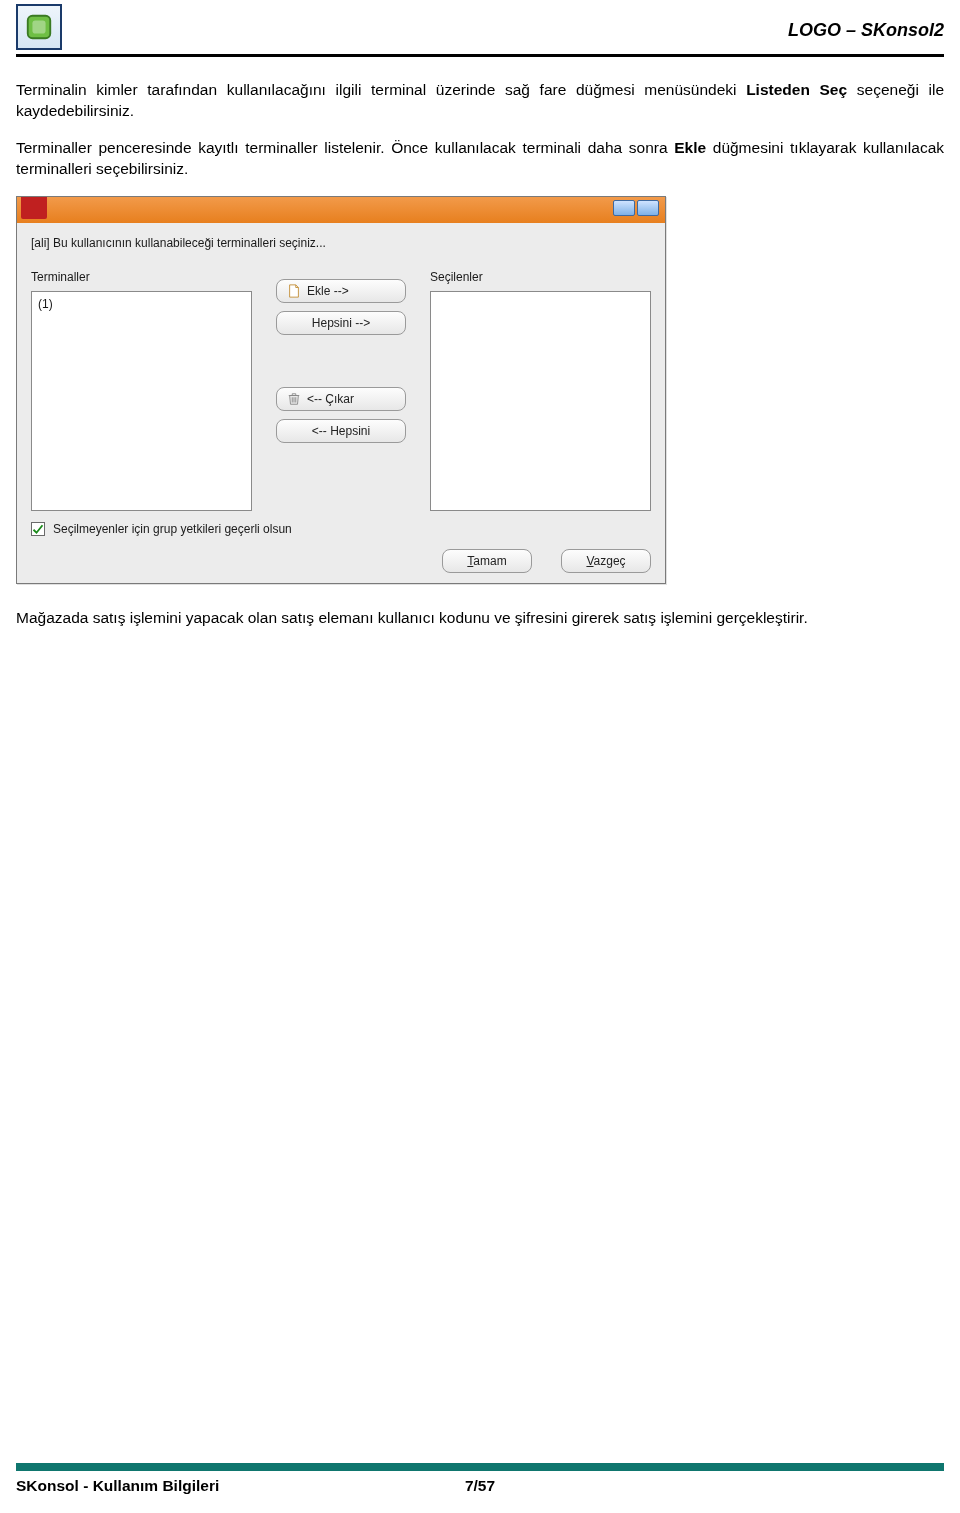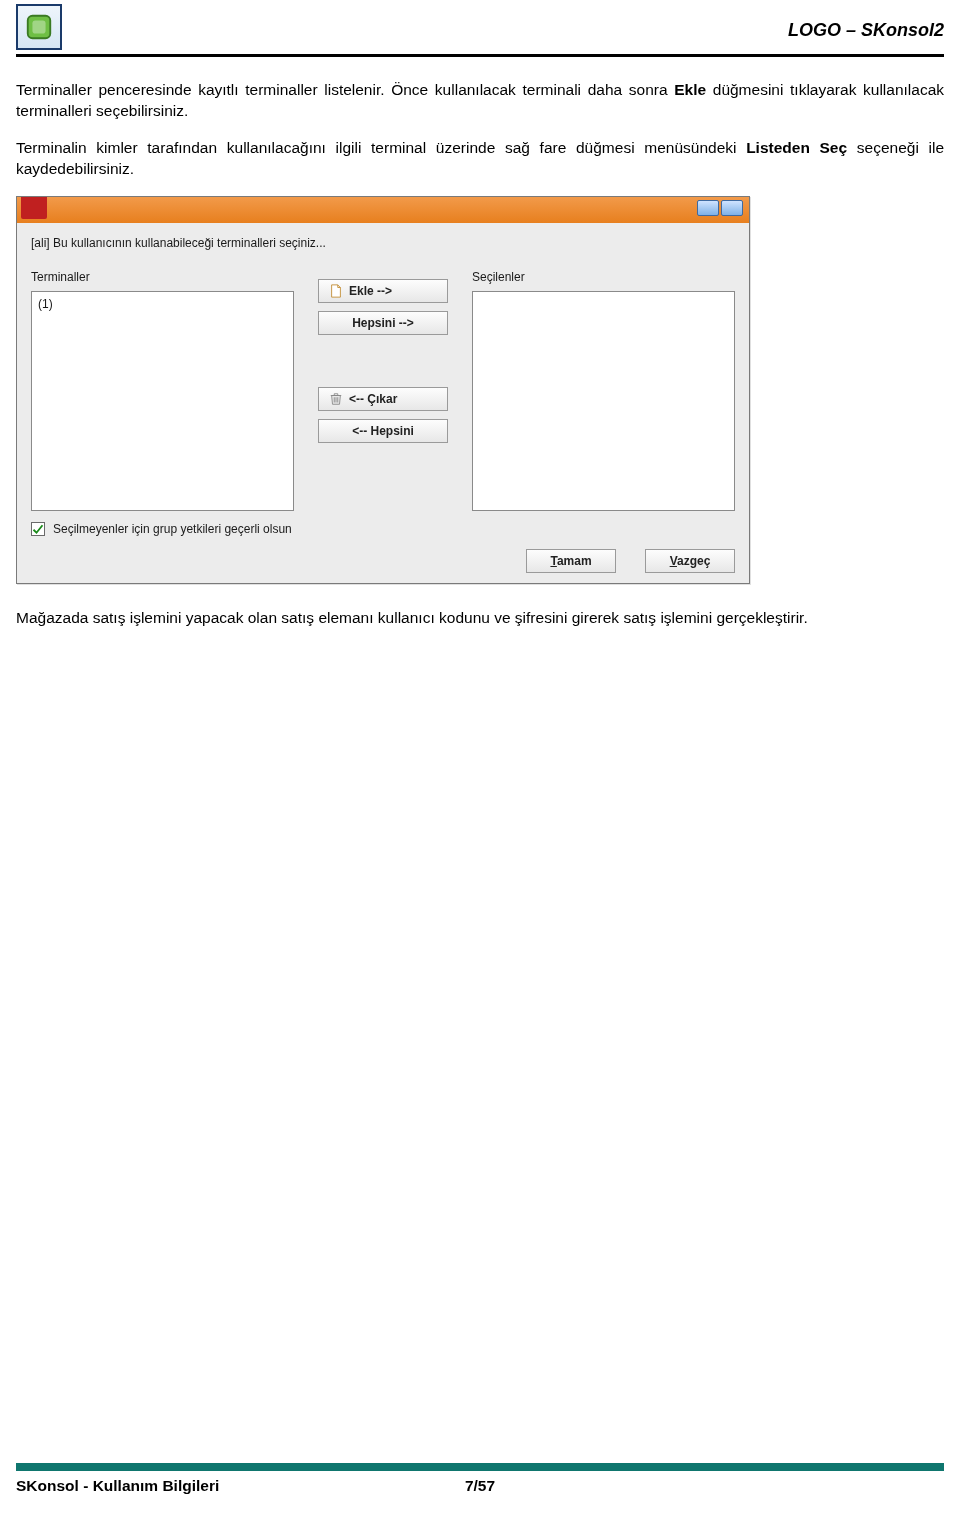--- a/index.html
+++ b/index.html
@@ -40,21 +40,21 @@
   .content {
     padding: 18px 16px 0 16px;
     font-size: 15.5px;
     line-height: 1.35;
   }
   .content p { margin-bottom: 16px; text-align: justify; }
   .content b { font-weight: bold; }
 
   
   .dialog {
-    width: 734px;
+    width: 650px;
     margin: 10px 0 24px 0;
     border: 1px solid #7a7a7a;
     background: #ececec;
     font-family: Tahoma, Arial, sans-serif;
     font-size: 12px;
     color: #1a1a1a;
     box-shadow: 1px 1px 0 rgba(0,0,0,.12);
   }
   .titlebar {
     height: 26px;
@@ -83,29 +83,28 @@
   }
   .mid { display:flex; flex-direction:column; gap:8px; padding-top: 10px; }
   .mid .gap { height: 36px; }
   .btn {
     display: inline-flex;
     align-items: center;
     gap: 6px;
     height: 24px;
     padding: 0 10px;
     border: 1px solid #9a9a9a;
-    border-radius: 0;
+    border-radius: 8px;
     background: linear-gradient(#fdfdfd,#e7e7e7);
     font-size: 12px;
     color: #222;
     cursor: pointer;
     user-select: none;
     min-width: 104px;
     justify-content: flex-start;
-    font-weight: bold;
   }
   .btn.center { justify-content:center; }
   .btn .ic { width:14px; height:14px; display:inline-flex; align-items:center; justify-content:center; }
   .btn .ic svg { width:14px; height:14px; }
   .chkrow { display:flex; align-items:center; gap:8px; margin-top: 10px; font-size:12px; }
   .chk {
     width:14px; height:14px; border:1px solid #6a6a6a; background:#fff; display:inline-flex; align-items:center; justify-content:center;
   }
   .chk svg { width:12px; height:12px; }
   .dlg-footer { display:flex; justify-content:flex-end; gap:29px; margin-top:12px; }
@@ -136,25 +135,25 @@
         <rect x="9" y="9" width="14" height="14" rx="3" fill="#fff" opacity="0.35"></rect>
       </svg>
   </div>
   <div class="header-title">LOGO – SKonsol2</div>
   <div class="header-rule"></div>
 </div>
 
 <div class="content">
 
   <p>
+    <span>Terminalin kimler tarafından kullanılacağını ilgili terminal üzerinde sağ fare düğmesi menüsündeki </span><b>Listeden Seç</b><span> seçeneği ile kaydedebilirsiniz.</span>
+  </p>
+
+  <p>
     <span>Terminaller penceresinde kayıtlı terminaller listelenir. Önce kullanılacak terminali daha sonra </span><b>Ekle</b><span> düğmesini tıklayarak kullanılacak terminalleri seçebilirsiniz.</span>
-  </p>
-
-  <p>
-    <span>Terminalin kimler tarafından kullanılacağını ilgili terminal üzerinde sağ fare düğmesi menüsündeki </span><b>Listeden Seç</b><span> seçeneği ile kaydedebilirsiniz.</span>
   </p>
 
   <div class="dialog">
     <div class="titlebar">
       <div class="red-tab"></div>
       <div class="wincontrols">
         <div class="wctrl"></div>
         <div class="wctrl"></div>
       </div>
     </div>

